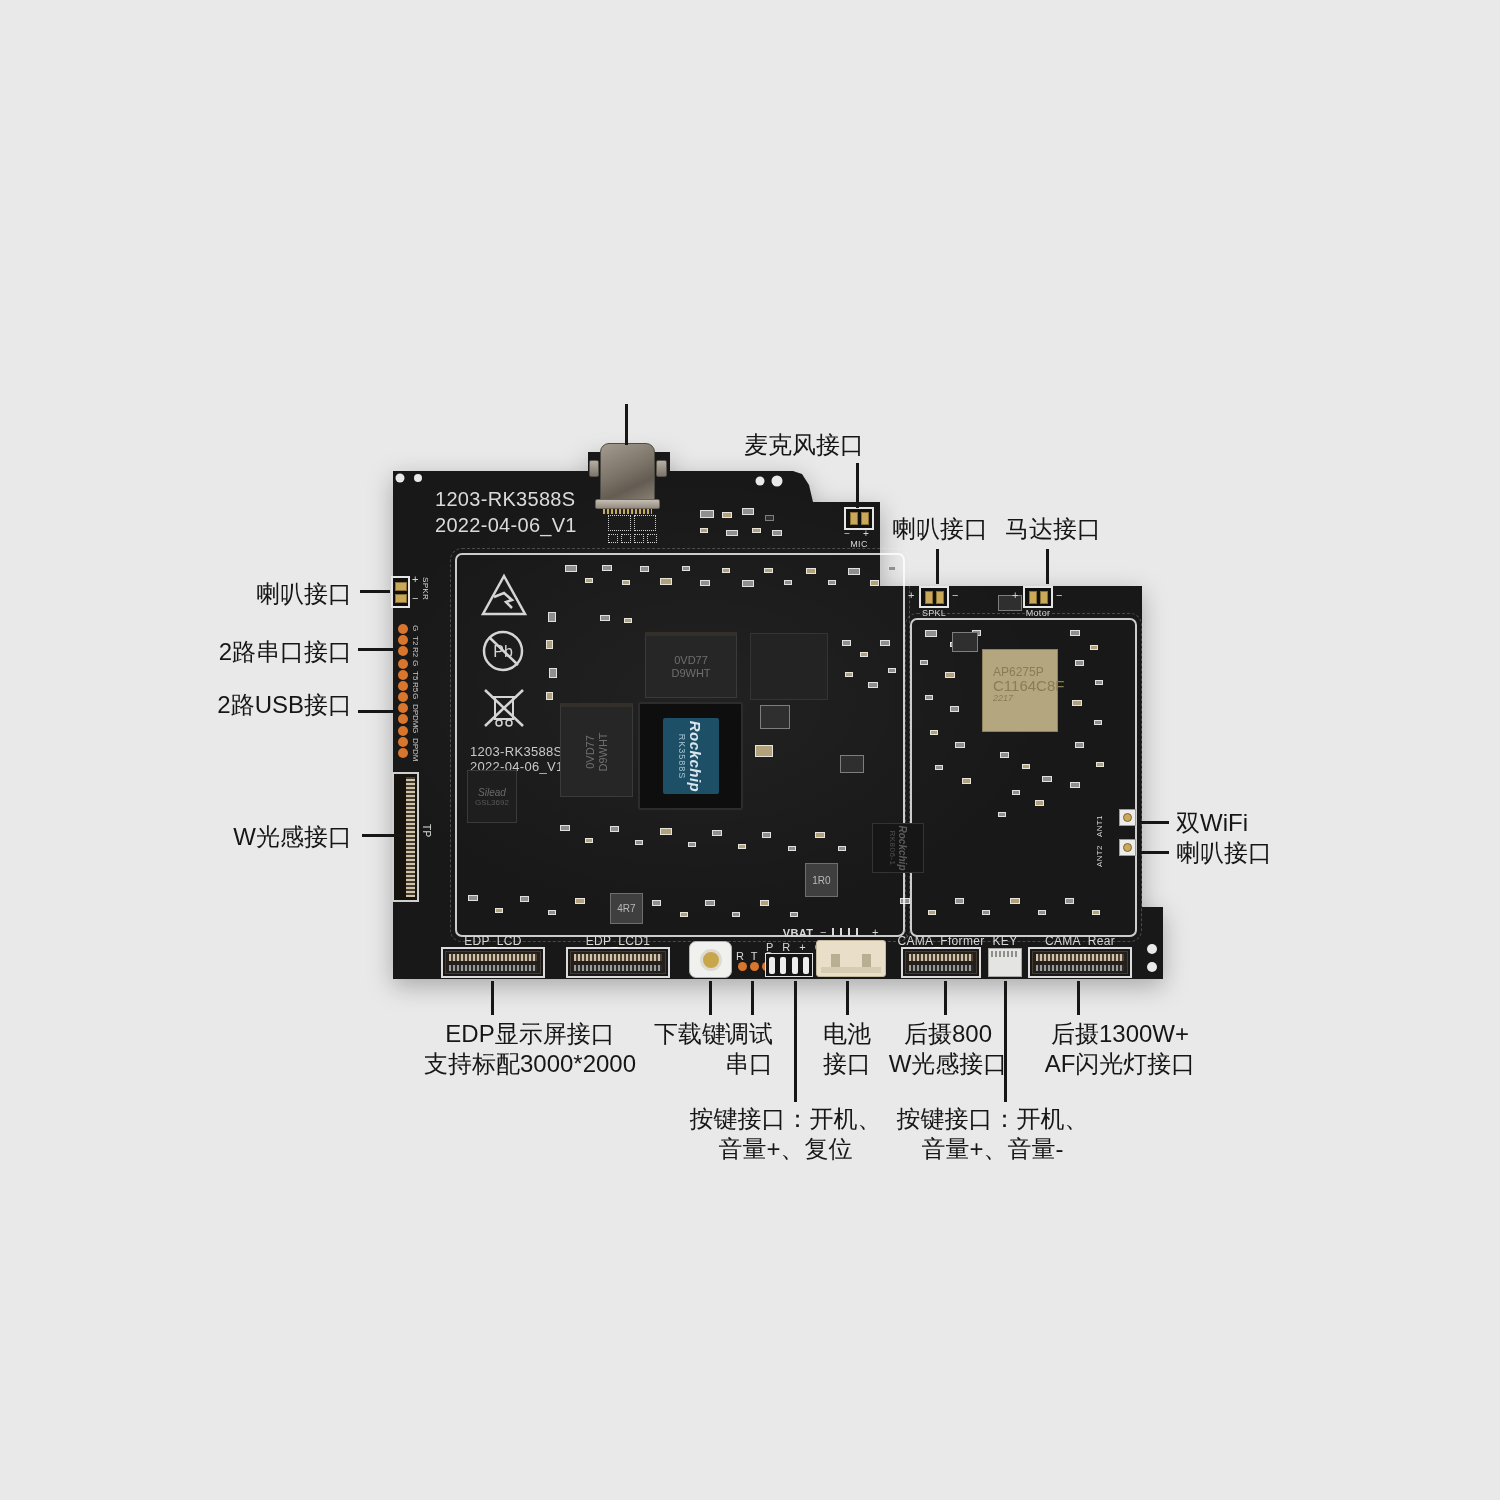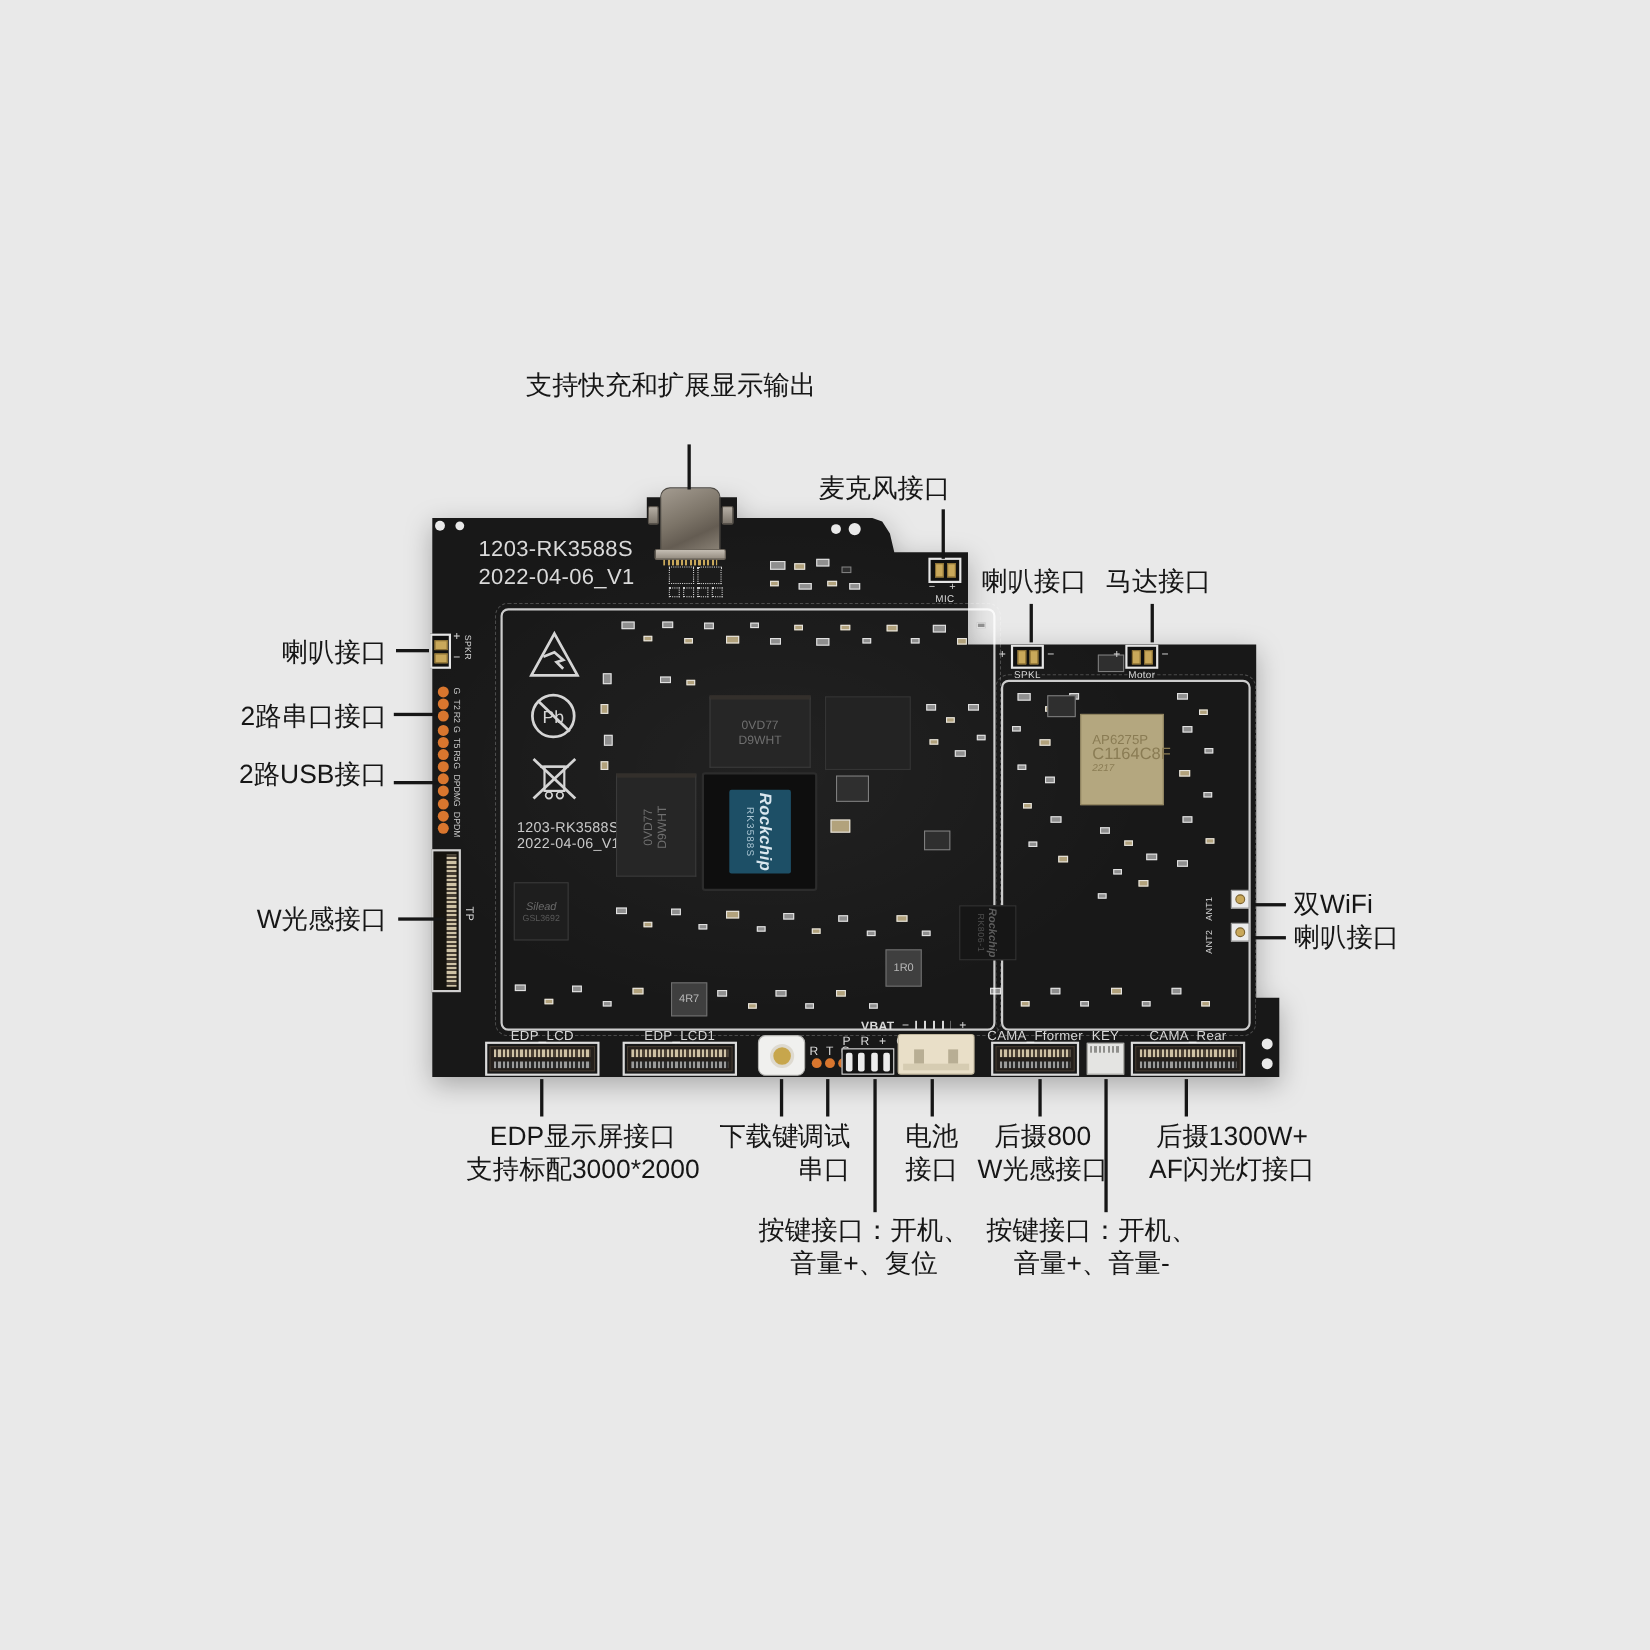--- a/index.html
+++ b/index.html
@@ -357,21 +357,21 @@
       <span style="font-size:12px;">AP6275P</span>
       <span style="font-size:15px;">C1164C8F</span>
       <span style="font-size:9px;font-style:italic;">2217</span>
     </div>
     <div class="chip pmic" style="left:872px;top:823px;width:52px;height:50px;">
       <div class="pmicstack">
         <div class="pmicbrand">Rockchip</div>
         <div class="pmicpart">RK806-1</div>
       </div>
     </div>
-    <div class="chip touch" style="left:467px;top:802px;width:50px;height:53px;">
+    <div class="chip touch" style="left:467px;top:770px;width:50px;height:53px;">
       <span class="touchbrand">Silead</span>
       <span class="touchpart">GSL3692</span>
     </div>
     <div class="chip ind" style="left:805px;top:863px;width:33px;height:34px;">
         <span>1R0</span>
       </div>
     <div class="chip ind" style="left:610px;top:893px;width:33px;height:31px;">
         <span>4R7</span>
       </div>
 
@@ -447,21 +447,20 @@
       </div>
     <div class="silk vtx2" style="left:1104px;top:858px;font-size:8px;">ANT2</div>
     <div class="ipex" style="left:1119px;top:839px;">
         <i></i>
       </div>
   </div>
 
   <div>
 
     <div class="lbl ctr" style="left:380px;top:336px;width:460px;">
-      <div>支持快充和扩展显示输出</div>
     </div>
     <div class="plv" style="left:625px;top:404px;height:41px;"></div>
 
     <div class="lbl" style="left:744px;top:430px;">麦克风接口</div>
     <div class="plv" style="left:856px;top:463px;height:45px;"></div>
 
     <div class="lbl" style="left:892px;top:514px;">喇叭接口</div>
     <div class="plv" style="left:936px;top:549px;height:35px;"></div>
     <div class="lbl" style="left:1005px;top:514px;">马达接口</div>
     <div class="plv" style="left:1046px;top:549px;height:35px;"></div>

